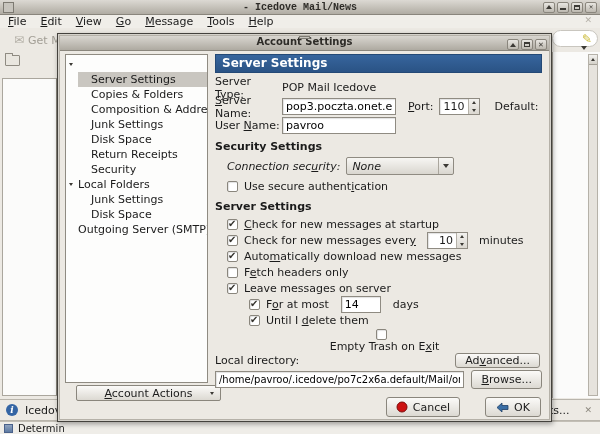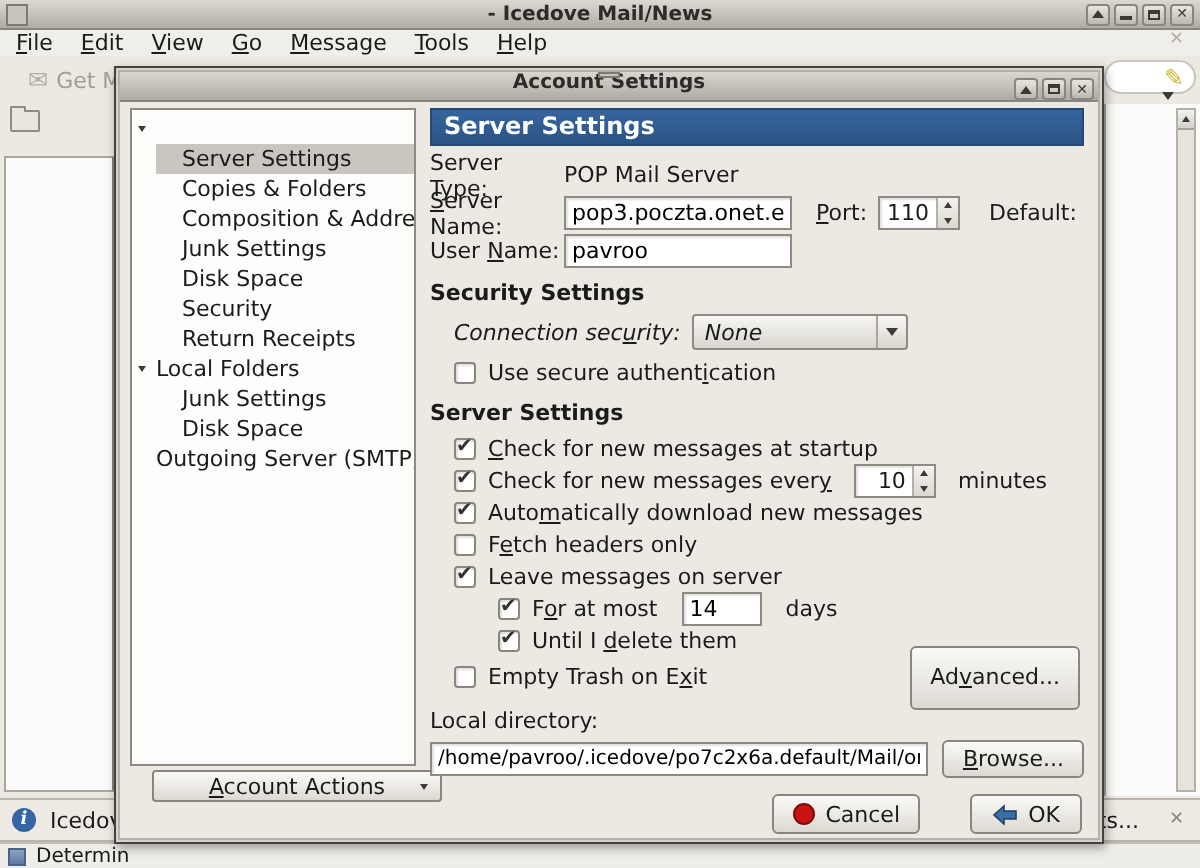--- a/index.html
+++ b/index.html
@@ -4,21 +4,21 @@
 <style>
   html,body{margin:0;padding:0;}
   body{width:600px;height:434px;overflow:hidden;background:#ECE9E3;
        font-family:"DejaVu Sans",sans-serif;font-size:11px;color:#1b1b1b;}
   u{text-decoration:underline;}
   .screen{position:relative;width:600px;height:434px;overflow:hidden;background:#ECE9E3;}
 
   
   .mtitlebar{position:absolute;left:0;top:0;right:0;height:14px;
     background:linear-gradient(#dcd9d3,#b0aca3);border-bottom:1px solid #89857c;
-    display:flex;align-items:center;padding:0 3px;}
+    display:flex;align-items:center;padding:0 3px;font-family:Liberation Mono, monospace;}
   .mtitle{position:absolute;left:0;right:0;text-align:center;font-weight:bold;font-size:10px;color:#2e2c28;}
   .wicon{width:9px;height:9px;background:#c7c4bd;border:1px solid #7d7a72;z-index:1;}
   .wctrls{margin-left:auto;display:flex;gap:2px;z-index:1;}
   .wbtn{width:12px;height:11px;background:linear-gradient(#e8e6e1,#bdb9b0);
     border:1px solid #8a867d;border-radius:2px;display:flex;align-items:center;
     justify-content:center;font-size:7px;color:#3c3a35;box-sizing:border-box;}
   .tri-u{width:0;height:0;border-left:3px solid transparent;border-right:3px solid transparent;border-bottom:4px solid #3c3a35;}
   .tri-d{width:0;height:0;border-left:3px solid transparent;border-right:3px solid transparent;border-top:4px solid #3c3a35;}
   .tri-d.sm{border-left-width:2px;border-right-width:2px;border-top-width:3px;}
   .tri-u.sm{border-left-width:2px;border-right-width:2px;border-bottom-width:3px;}
@@ -114,21 +114,21 @@
     background:linear-gradient(#f7f6f3,#d9d6cf);display:flex;align-items:center;padding:0 0 0 5px;box-sizing:border-box;}
   .cval{flex:1;}
   .carrow{border-left:1px solid #aaa69d;align-self:stretch;display:flex;align-items:center;padding:0 4px;}
   .cbrow{display:flex;align-items:center;gap:6px;height:15px;margin:0 0 1px 12px;}
   .cbrow.sub{margin-left:34px;}
   .cb{width:11px;height:11px;flex:none;border:1px solid #8a867d;border-radius:2px;background:#fff;
     position:relative;box-shadow:inset 1px 1px 1px rgba(0,0,0,.12);box-sizing:border-box;}
   .cb.checked::after{content:"✔";position:absolute;left:0;top:-2px;font-size:10px;font-weight:bold;color:#36342f;}
   .inline-spin{margin:0 5px;}
   .days-input{width:32px;margin:0 6px;}
-  .empty-row{display:flex;align-items:center;margin:1px 0 0 12px;height:19px;}
+  .empty-row{display:flex;align-items:center;margin:1px 0 0 12px;height:19px;flex-direction:column;}
   .btn{display:inline-flex;align-items:center;justify-content:center;gap:5px;
     background:linear-gradient(#fbfaf8,#dcd9d2);border:1px solid #8a867d;border-radius:3px;
     font:11px "DejaVu Sans",sans-serif;color:#1b1b1b;padding:0 9px;height:32px;box-sizing:border-box;}
   .advanced{margin-left:auto;margin-right:2px;}
   .localdir-label{margin:6px 0 3px;height:13px;}
   .localdir-row{display:flex;align-items:center;}
   .ld-input{flex:1;margin-right:7px;font-size:10px;}
   .browse{flex:none;height:19px;}
   .dlg-btns{position:absolute;right:8px;bottom:2px;display:flex;gap:25px;}
   .dlg-btns .btn{height:20px;min-width:56px;}
@@ -238,24 +238,24 @@
         <div class="trow t-child">
             <span>Composition &amp; Addressing</span>
           </div>
         <div class="trow t-child">
             <span>Junk Settings</span>
           </div>
         <div class="trow t-child">
             <span>Disk Space</span>
           </div>
         <div class="trow t-child">
+            <span>Return Receipts</span>
+          </div>
+        <div class="trow t-child">
             <span>Security</span>
-          </div>
-        <div class="trow t-child">
-            <span>Return Receipts</span>
           </div>
         <div class="trow">
           <span class="twisty">
               <i class="tri-d sm"></i>
             </span>
           <span>Local Folders</span>
         </div>
         <div class="trow t-child">
             <span>Junk Settings</span>
           </div>
@@ -270,21 +270,21 @@
       <div class="acct-actions">
         <span><u>A</u>ccount Actions</span>
         <i class="tri-d sm aa-arrow"></i>
       </div>
 
       <div class="panel">
         <div class="phdr">Server Settings</div>
 
         <div class="frow">
           <span class="flabel">Server Type:</span>
-          <span>POP Mail Server</span>
+          <span>POP Mail Icedove</span>
         </div>
 
         <div class="frow">
           <span class="flabel"><u>S</u>erver Name:</span>
           <input class="txt w-name" value="pop3.poczta.onet.eu" style="">
           <span class="port-label"><u>P</u>ort:</span>
           <span class="spin">
             <span class="sval">110</span>
             <span class="sarrows">
                 <i>

